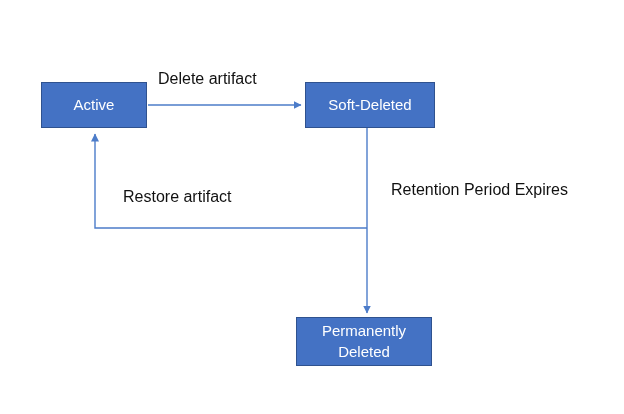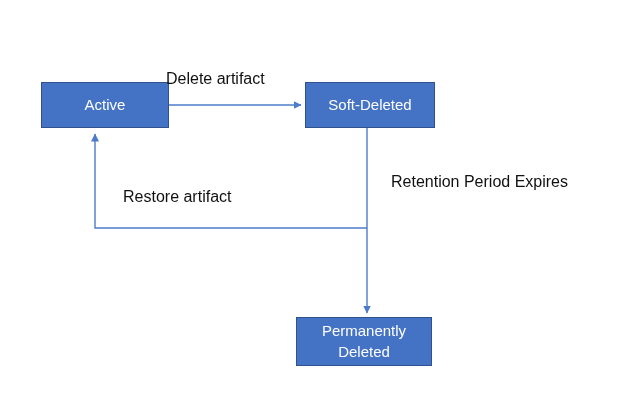--- a/index.html
+++ b/index.html
@@ -29,32 +29,32 @@
     background: var(--node-fill);
     border: 1.5px solid var(--node-border);
     color: var(--node-text);
     display: flex;
     align-items: center;
     justify-content: center;
     text-align: center;
     font-size: 15px;
     line-height: 1.35;
   }
-  #node-active      { left: 41px;  top: 82px;  width: 128px; height: 46px; }
+  #node-active      { left: 41px;  top: 82px;  width: 106px; height: 46px; }
   #node-soft        { left: 305px; top: 82px;  width: 130px; height: 46px; }
   #node-perm        { left: 296px; top: 317px; width: 136px; height: 49px; padding: 2px 22px; }
   .edge-label {
     position: absolute;
     color: var(--label-text);
     font-size: 16px;
     white-space: nowrap;
   }
-  #label-delete    { left: 166px; top: 70px;  }
+  #label-delete    { left: 158px; top: 70px;  }
   #label-restore   { left: 123px; top: 188px; text-align: center; }
-  #label-retention { left: 391px; top: 173px; }
+  #label-retention { left: 391px; top: 181px; }
   svg.connectors {
     position: absolute;
     left: 0;
     top: 0;
     width: 624px;
     height: 414px;
     pointer-events: none;
   }
   svg.connectors path.edge {
     fill: none;

